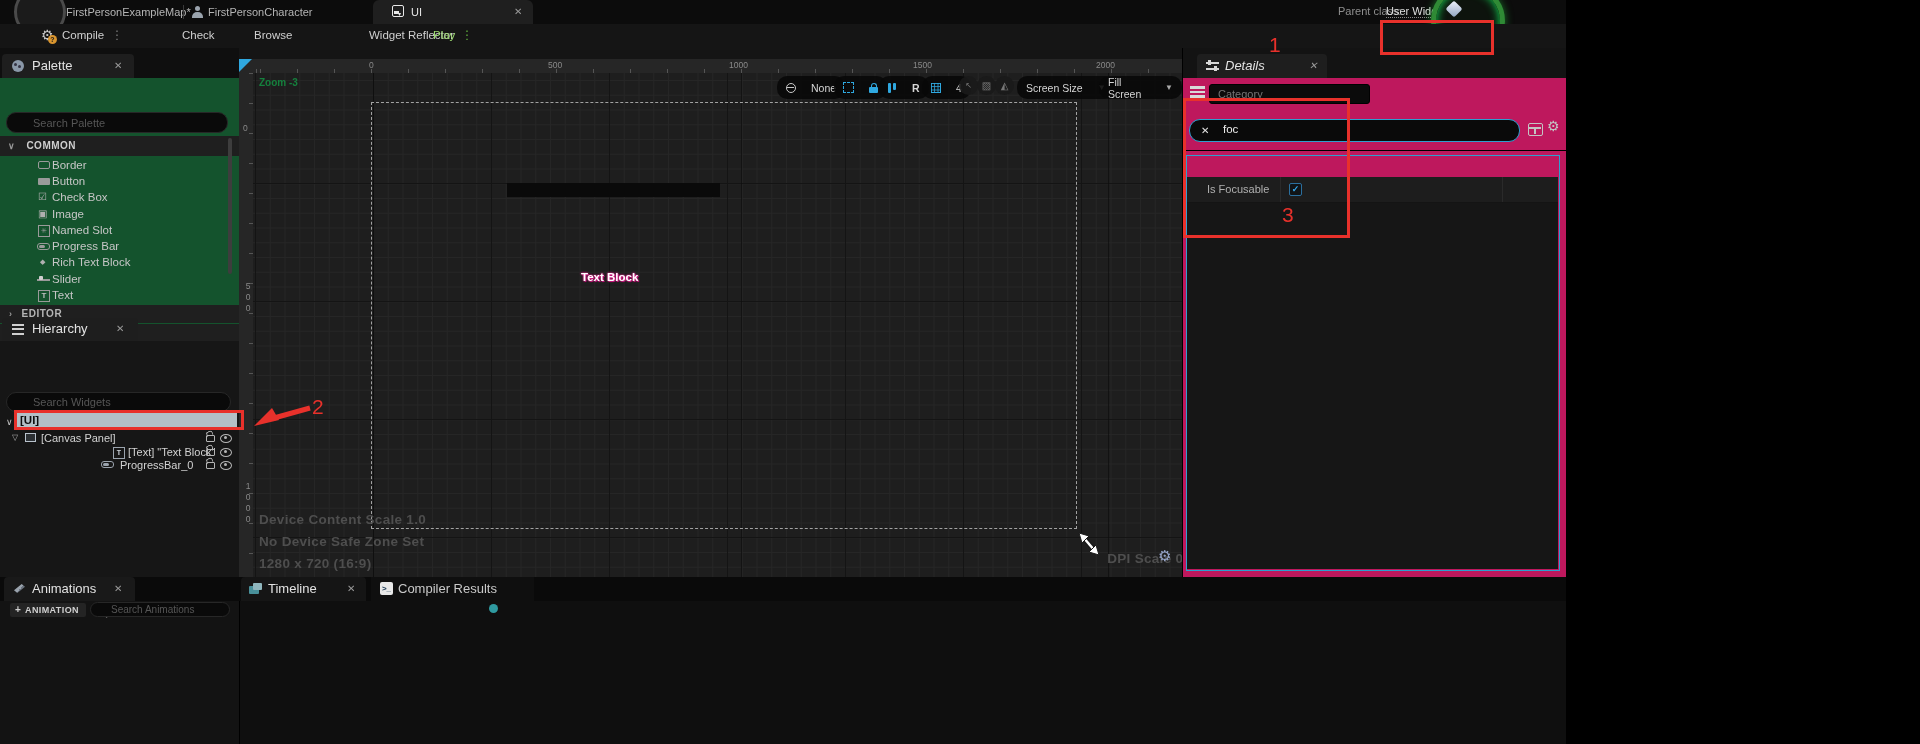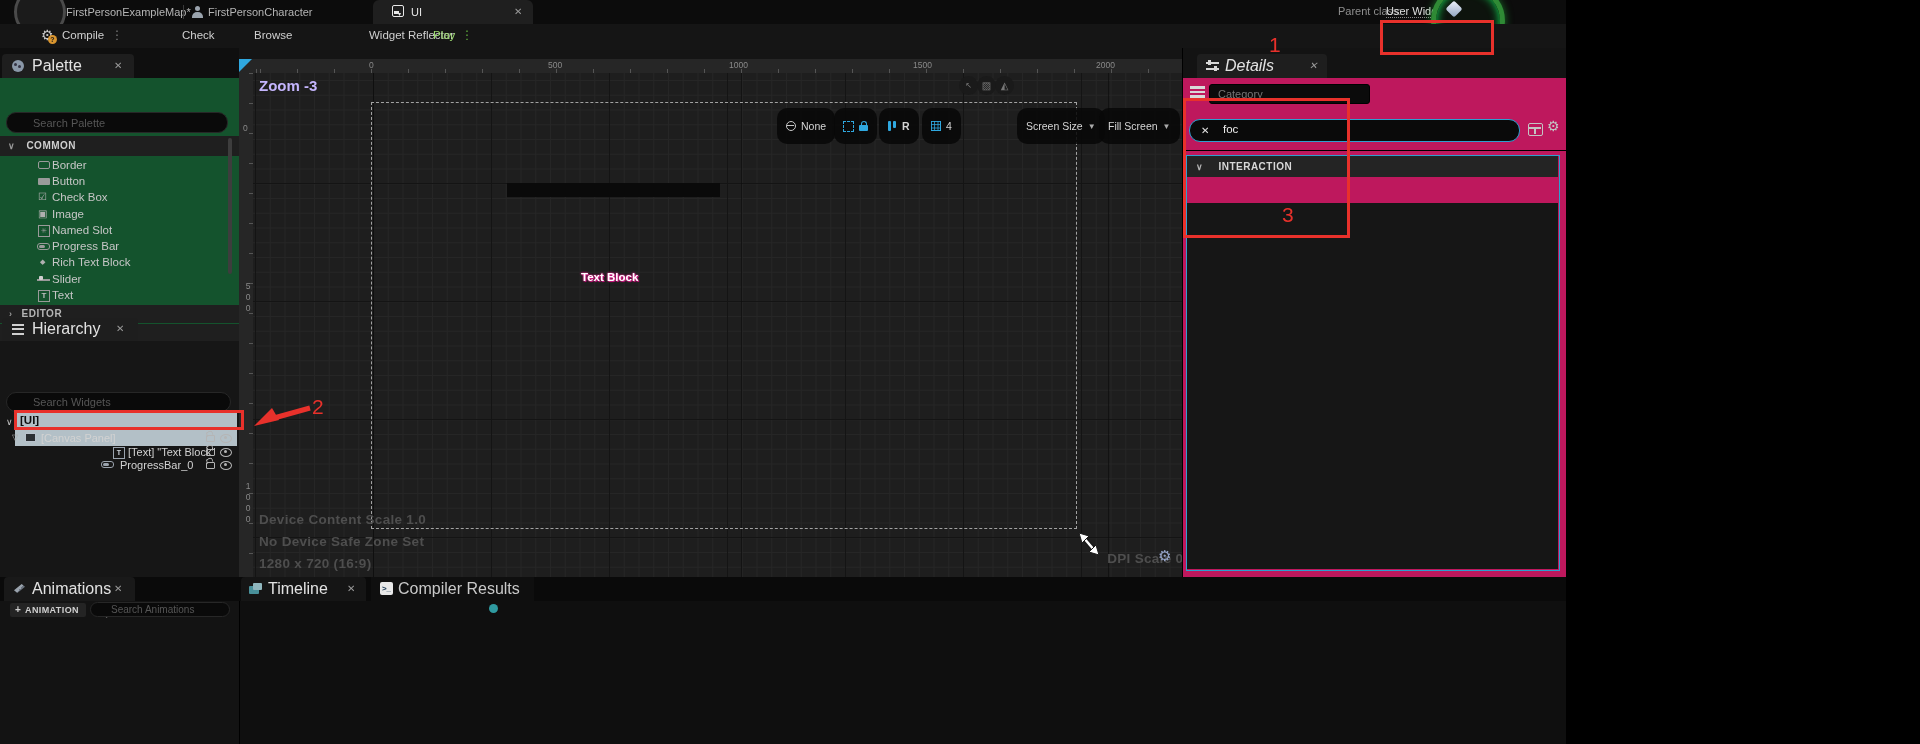--- a/index.html
+++ b/index.html
@@ -11,36 +11,36 @@
   .tabstrip{left:0;top:0;width:1566px;height:24px;background:#0c0c0c;}
   .doctab{color:#b5b5b5;font-size:11px;line-height:24px;}
   .uitab{background:#1f1f1f;border-radius:6px 6px 0 0;}
   .xbtn{color:#9a9a9a;font-size:10px;line-height:12px;cursor:pointer;}
   .toolbar{left:0;top:24px;width:1566px;height:24px;background:#151515;border-bottom:1px solid #000;}
   .tlabel{color:#cfcfcf;font-size:11.5px;line-height:23px;}
   .sep{width:1px;height:15px;top:28px;background:#2c2c2c;}
   .kebab{color:#7d7d7d;font-size:12px;line-height:23px;}
   
   .ptab{background:#1e1e1e;border-radius:4px 4px 0 0;}
-  .ptitle{color:#e2e2e2;font-size:16px;line-height:24px;}
+  .ptitle{color:#e2e2e2;font-size:13px;line-height:24px;}
   .search{background:#0a0a0a;border:1px solid #272727;border-radius:10px;color:#e8e8e8;
     font-size:11px;outline:none;padding:0 6px 0 26px;box-sizing:border-box;}
   .search::placeholder{color:#565656;}
   .mag{width:8px;height:8px;border:1.5px solid #777;border-radius:50%;}
   .mag::after{content:"";position:absolute;width:1.5px;height:4px;background:#777;left:8px;top:7px;transform:rotate(-45deg);}
   .schead{background:#1f1f1f;color:#cfcfcf;font-weight:bold;font-size:10px;letter-spacing:.5px;}
   .chev{color:#999;font-size:9px;}
   .pitem{color:#c6c6c6;font-size:11.5px;line-height:16px;}
   .pic{color:#b0b0b0;font-size:10px;line-height:16px;}
   .rowic{display:inline-block;vertical-align:middle;}
   
   .ruler{background:#262626;}
   .rnum{color:#8a8a8a;font-size:8.5px;}
   .pill{background:rgba(8,8,8,.88);border-radius:10px;color:#d5d5d5;font-size:10.5px;
-    display:flex;align-items:center;gap:5px;padding:0 9px;height:36px;box-sizing:border-box;margin-top:32px;}
+    display:flex;align-items:center;gap:15px;padding:0 9px;height:23px;box-sizing:border-box;}
   .circb{background:rgba(25,25,25,.9);border-radius:50%;width:19px;height:19px;text-align:center;color:#777;}
   .grayinfo{color:#4e4e4e;font-weight:bold;font-size:13.5px;letter-spacing:.3px;}
   .anno{border:3px solid #e8312b;box-sizing:border-box;}
   .annonum{color:#e8312b;font-size:21px;}
   .lockic{width:7px;height:5px;border:1.2px solid #b5b5b5;border-radius:1px;position:absolute;top:4px;left:1px;}
   .lockic::before{content:"";position:absolute;width:5px;height:4px;border:1.2px solid #b5b5b5;border-bottom:none;
     border-radius:3px 3px 0 0;left:-1px;top:-5px;transform:rotate(-20deg);}
   .eyeic{width:10px;height:7px;border:1.2px solid #b5b5b5;border-radius:50%;position:absolute;top:3px;left:0;}
   .eyeic::after{content:"";position:absolute;width:3px;height:3px;background:#b5b5b5;border-radius:50%;left:2.5px;top:1.2px;}
   .hlabel{color:#d2d2d2;font-size:11px;line-height:14px;}
@@ -180,21 +180,21 @@
 
     <div class="a ptab" style="left:2px;top:270px;width:136px;height:23px;">
       <span class="a" style="left:10px;top:6px;width:12px;height:11px;background:linear-gradient(#d0d0d0 0 2px,transparent 2px 4.5px,#d0d0d0 4.5px 6.5px,transparent 6.5px 9px,#d0d0d0 9px 11px);"></span>
       <span class="a ptitle tx" style="left:30px;top:-1px;">Hierarchy</span>
       <span class="a xbtn" style="left:114px;top:5px;">✕</span>
     </div>
     <div class="a" style="left:0;top:293px;width:239px;height:236px;background:#161616;">
       <span class="a mag" style="left:12px;top:57px;"></span>
       <input class="a search" style="left: 6px; top: 51px; width: 225px; height: 20px;" placeholder="Search Widgets">
       <span class="a chev" style="left:6px;top:76px;color:#c5c5c5;">∨</span>
-      <div class="a" style="left:15px;top:72px;width:222px;height:33px;background:#b3c0c7;">
+      <div class="a" style="left:15px;top:72px;width:222px;height:17px;background:#b3c0c7;">
         <span class="a tx" style="left:5px;top:1px;color:#0d0d0d;font-weight:bold;font-size:11.5px;">[UI]</span>
       </div>
       <div class="a" style="left:0;top:90px;width:239px;height:14px;">
         <span class="a chev" style="left:12px;top:2px;font-size:8px;color:#aaa;">▽</span>
         <span class="a" style="left:25px;top:2px;width:11px;height:9px;border:1px solid #b9c2cc;background:#2b2f33;box-sizing:border-box;"></span>
         <span class="a hlabel tx" style="left:41px;top:0;">[Canvas Panel]</span>
         <span class="a" style="left:205px;top:0;width:10px;height:14px;">
             <span class="lockic"></span>
           </span>
         <span class="a" style="left:220px;top:0;width:12px;height:14px;">
@@ -263,21 +263,21 @@
         <polygon points="22,24 12,21 19,14" fill="#fff" stroke="#1a1a1a" stroke-width="1"></polygon>
       </svg>
 
       <span class="a grayinfo tx" style="left:6px;top:439px;">Device Content Scale 1.0</span>
       <span class="a grayinfo tx" style="left:6px;top:461px;">No Device Safe Zone Set</span>
       <span class="a grayinfo tx" style="left:6px;top:483px;">1280 x 720 (16:9)</span>
       <span class="a grayinfo tx" style="left:800px;top:478px;width:150px;text-align:right;">DPI Scale 0.67</span>
       <span class="a" style="left:905px;top:474px;color:#93a2c6;font-size:15px;">⚙</span>
     </div>
 
-    <span class="a tx" style="left:20px;top:29px;color:#c4b5fd;font-weight:bold;font-size:15px;">Zoom -3</span>
+    <span class="a tx" style="left:20px;top:29px;color:#15803d;font-weight:bold;font-size:10px;">Zoom -3</span>
 
     <div class="a pill" style="left:538px;top:28px;">
       <span style="width:10px;height:10px;border:1.2px solid #c8c8c8;border-radius:50%;display:inline-block;position:relative;box-sizing:border-box;">
           <span style="position:absolute;left:0;top:3px;width:7px;height:1px;background:#c8c8c8;"></span>
         </span>
       <span>None</span>
     </div>
     <div class="a pill" style="left:595px;top:28px;">
       <span style="width:9px;height:9px;border:1px dashed #2fa8e0;display:inline-block;"></span>
       <span style="position:relative;width:9px;height:10px;display:inline-block;">
@@ -328,23 +328,25 @@
         <span class="a tx" style="left:33px;top:3px;color:#ececec;font-size:11.5px;">foc</span>
       </div>
       <span class="a" style="left:345px;top:45px;width:15px;height:13px;border:1.5px solid #c4c4c4;border-radius:2px;box-sizing:border-box;">
           <span class="a" style="left:0;top:3px;width:12px;height:1.5px;background:#c4c4c4;"></span>
           <span class="a" style="left:5px;top:3px;width:1.5px;height:7px;background:#c4c4c4;"></span>
         </span>
       <span class="a" style="left:364px;top:40px;color:#c4c4c4;font-size:14px;">⚙</span>
       <div class="a" style="left:0;top:72px;width:384px;height:1px;background:#000;"></div>
 
       <div class="a" style="left:3px;top:77px;width:374px;height:416px;border:1.5px solid #2e9fd0;box-sizing:border-box;">
-        <div class="a schead" style="left:0;top:0;width:371px;height:21px;line-height:21px;background:#242424;">
-          <span class="chev" style="margin-left:9px;color:#b5b5b5;">∨</span>
-          <span style="margin-left:12px;color:#d8d8d8;">INTERACTION</span>
+        <div class="a" style="left:0;top:21px;width:371px;height:26px;background:#1d1d1d;border-bottom:1px solid #141414;box-sizing:border-box;">
+          <span class="a tx" style="left:20px;top:6px;color:#b0b0b0;font-size:11px;">Is Focusable</span>
+          <span class="a" style="left:93px;top:0;width:1px;height:25px;background:#2a2a2a;"></span>
+          <span class="a" style="left:102px;top:6px;width:13px;height:13px;background:#101417;border:1px solid #2b6f9e;border-radius:2px;box-sizing:border-box;text-align:center;color:#35aaf0;font-size:9px;font-weight:bold;line-height:11px;">✓</span>
+          <span class="a" style="left:315px;top:0;width:1px;height:25px;background:#2a2a2a;"></span>
         </div>
         <div class="a" style="left:0;top:47px;width:371px;height:366px;background:#161616;"></div>
       </div>
     </div>
   </div>
 
   <div class="a" style="left:0;top:577px;width:1566px;height:24px;background:#0a0a0a;">
     <div class="a ptab" style="left:4px;top:0;width:131px;height:24px;background:#191919;">
       <span class="a" style="left:10px;top:7px;width:11px;height:9px;background:linear-gradient(135deg,#9aa3ad 55%,#6b7480 55%);clip-path:polygon(0 70%,70% 0,100% 30%,30% 100%);"></span>
       <span class="a ptitle tx" style="left:28px;top:0;">Animations</span>

